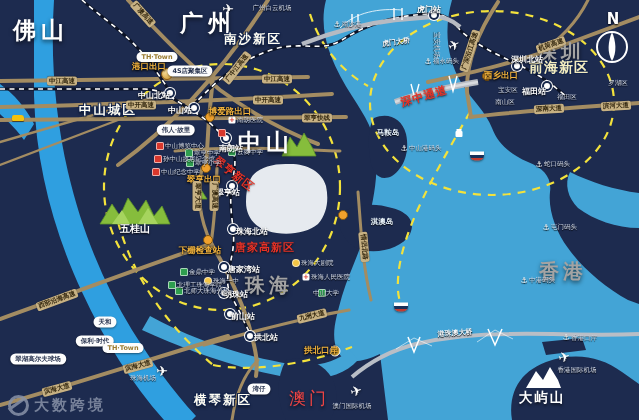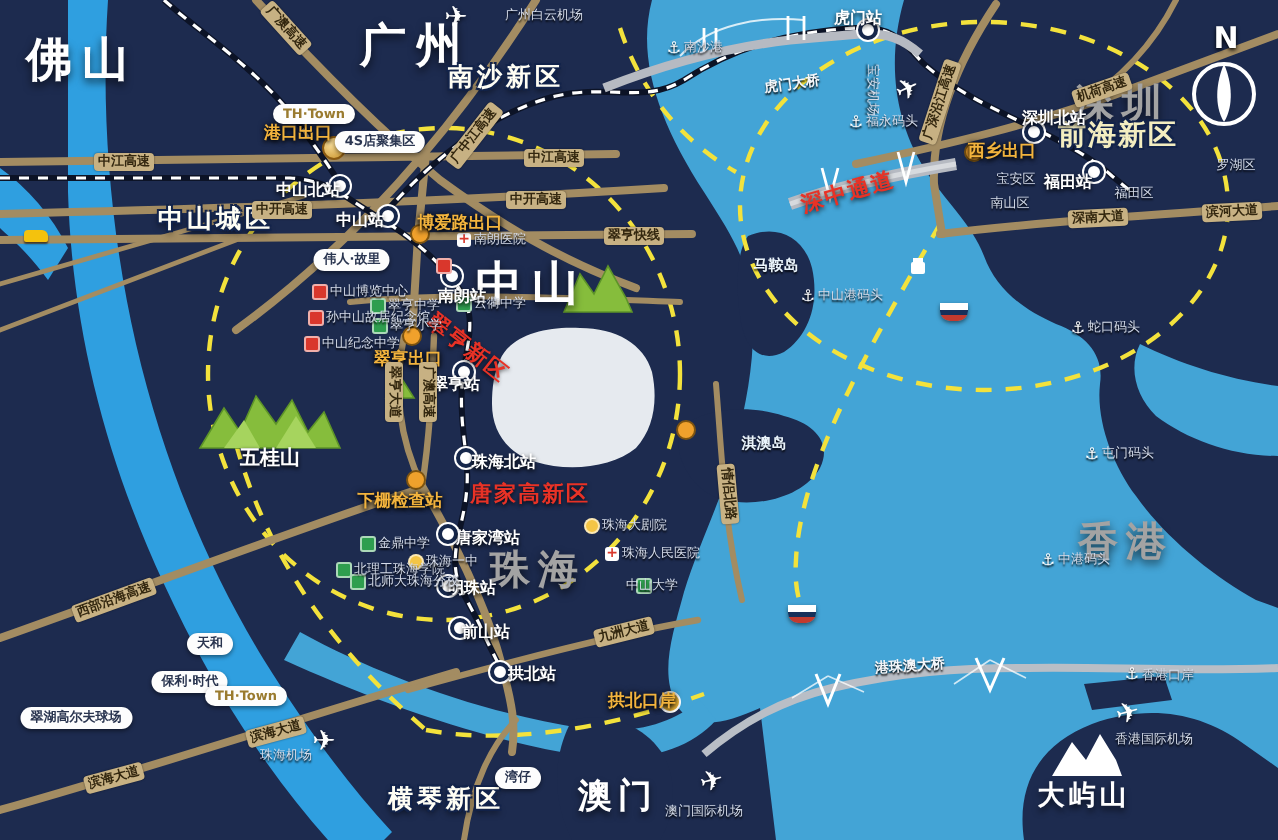--- a/index.html
+++ b/index.html
@@ -2,21 +2,21 @@
 <html><head>
 <meta charset="utf-8">
 <style>
   html,body{margin:0;padding:0;background:#0c1530;}
   .map{position:relative;width:639px;height:420px;overflow:hidden;background:#1d2b4f;
        font-family:"DejaVu Sans",sans-serif;}
   .map svg{position:absolute;left:0;top:0;}
   .lbl{position:absolute;white-space:nowrap;transform:translate(-50%,-50%);z-index:5;}
   .city-xl{font-size:23px;font-weight:700;letter-spacing:5px;color:#fff;text-shadow:0 2px 4px rgba(0,0,0,.65);}
   .city-lg{font-size:20px;font-weight:700;letter-spacing:4px;color:#a3a3a3;text-shadow:0 2px 4px rgba(0,0,0,.65);}
-  .city-md2{font-size:17px;font-weight:700;letter-spacing:3px;color:#ffffff;text-shadow:0 2px 3px rgba(0,0,0,.6);}
+  .city-md2{font-size:17px;font-weight:400;letter-spacing:3px;color:#ef4444;text-shadow:0 2px 3px rgba(0,0,0,.6);}
   .city-sm{font-size:13.5px;font-weight:700;letter-spacing:2px;color:#fff;text-shadow:0 2px 3px rgba(0,0,0,.6);}
   .dist{font-size:12.5px;font-weight:700;letter-spacing:2px;color:#fffef4;
         text-shadow:-1px -1px 0 #12234a,1px -1px 0 #12234a,-1px 1px 0 #12234a,1px 1px 0 #12234a,0 2px 3px rgba(0,0,0,.7);}
   .dist-y{font-size:14px;font-weight:700;letter-spacing:1px;color:#f3edc0;
         text-shadow:-1px -1px 0 #12234a,1px -1px 0 #12234a,-1px 1px 0 #12234a,1px 1px 0 #12234a;}
   .zone{font-size:10px;font-weight:700;color:#fff;text-shadow:0 1px 2px #000;}
   .isl{font-size:7.5px;font-weight:700;color:#eaf4fb;text-shadow:0 1px 1px rgba(0,0,0,.8);}
   .red{font-size:11px;font-weight:800;color:#e83226;letter-spacing:1px;text-shadow:0 1px 2px rgba(0,0,0,.75);}
   .sta{font-size:8px;font-weight:700;color:#fff;text-shadow:0 1px 2px #000;}
   .exit{font-size:8.5px;font-weight:800;color:#f2b33d;text-shadow:0 1px 2px #000,0 0 3px rgba(0,0,0,.9);}
@@ -309,13 +309,17 @@
       <div class="lbl pill" style="left: 95px; top: 341px; transform: translate(-50%, -50%) rotate(0deg);">保利·时代</div>
       <div class="lbl pill-logo" style="left: 123px; top: 348px; transform: translate(-50%, -50%) rotate(0deg);">TH·Town</div>
       <div class="lbl pill-logo" style="left: 157px; top: 57px; transform: translate(-50%, -50%) rotate(0deg);">TH·Town</div>
       <div class="lbl pill" style="left: 176px; top: 130px; transform: translate(-50%, -50%) rotate(0deg);">伟人·故里</div>
       <div class="lbl pill" style="left: 190px; top: 71px; transform: translate(-50%, -50%) rotate(0deg);">4S店聚集区</div>
       <div class="lbl pill" style="left: 38px; top: 359px; transform: translate(-50%, -50%) rotate(0deg);">翠湖高尔夫球场</div>
       <div class="lbl pill" style="left: 259px; top: 389px; transform: translate(-50%, -50%) rotate(0deg);">湾仔</div>
       <div class="lbl compass-n" style="left: 613px; top: 19px; transform: translate(-50%, -50%) rotate(0deg);">N</div>
     </div>
 
+  <div class="wm">
+    <span class="wm-logo"></span>
+    <span class="wm-text">大数跨境</span>
+  </div>
 </div>
 
 </body></html>

